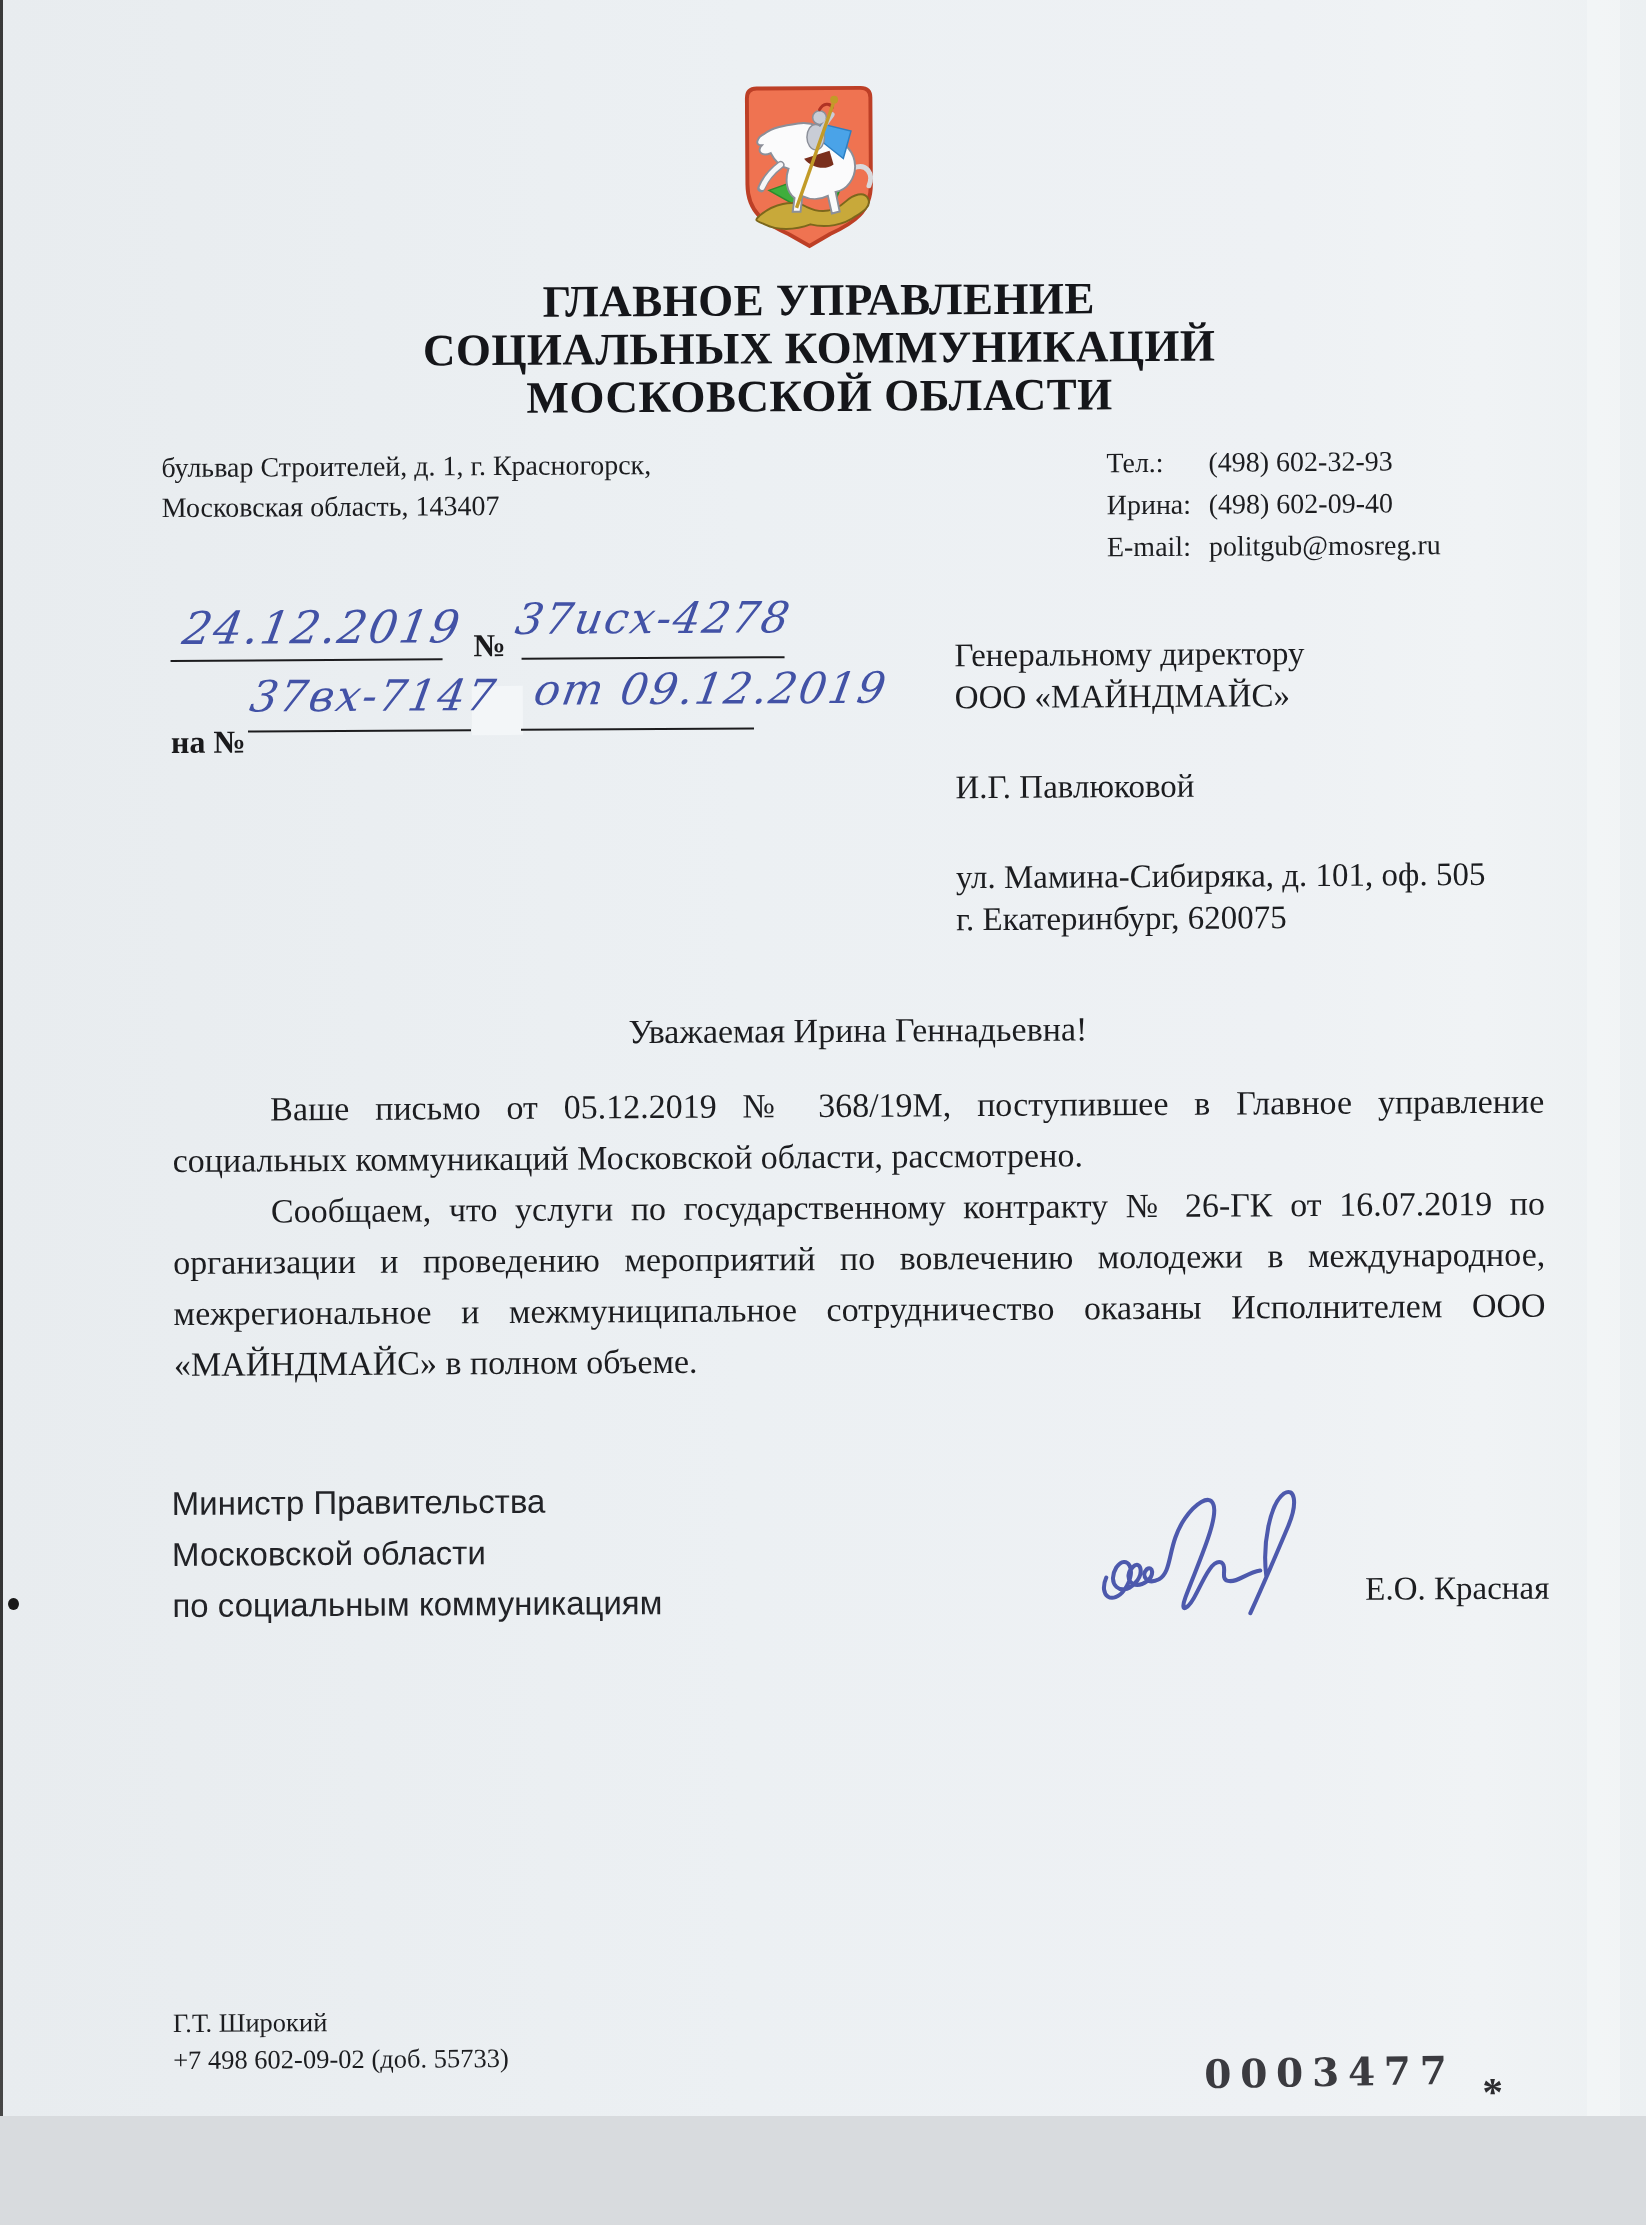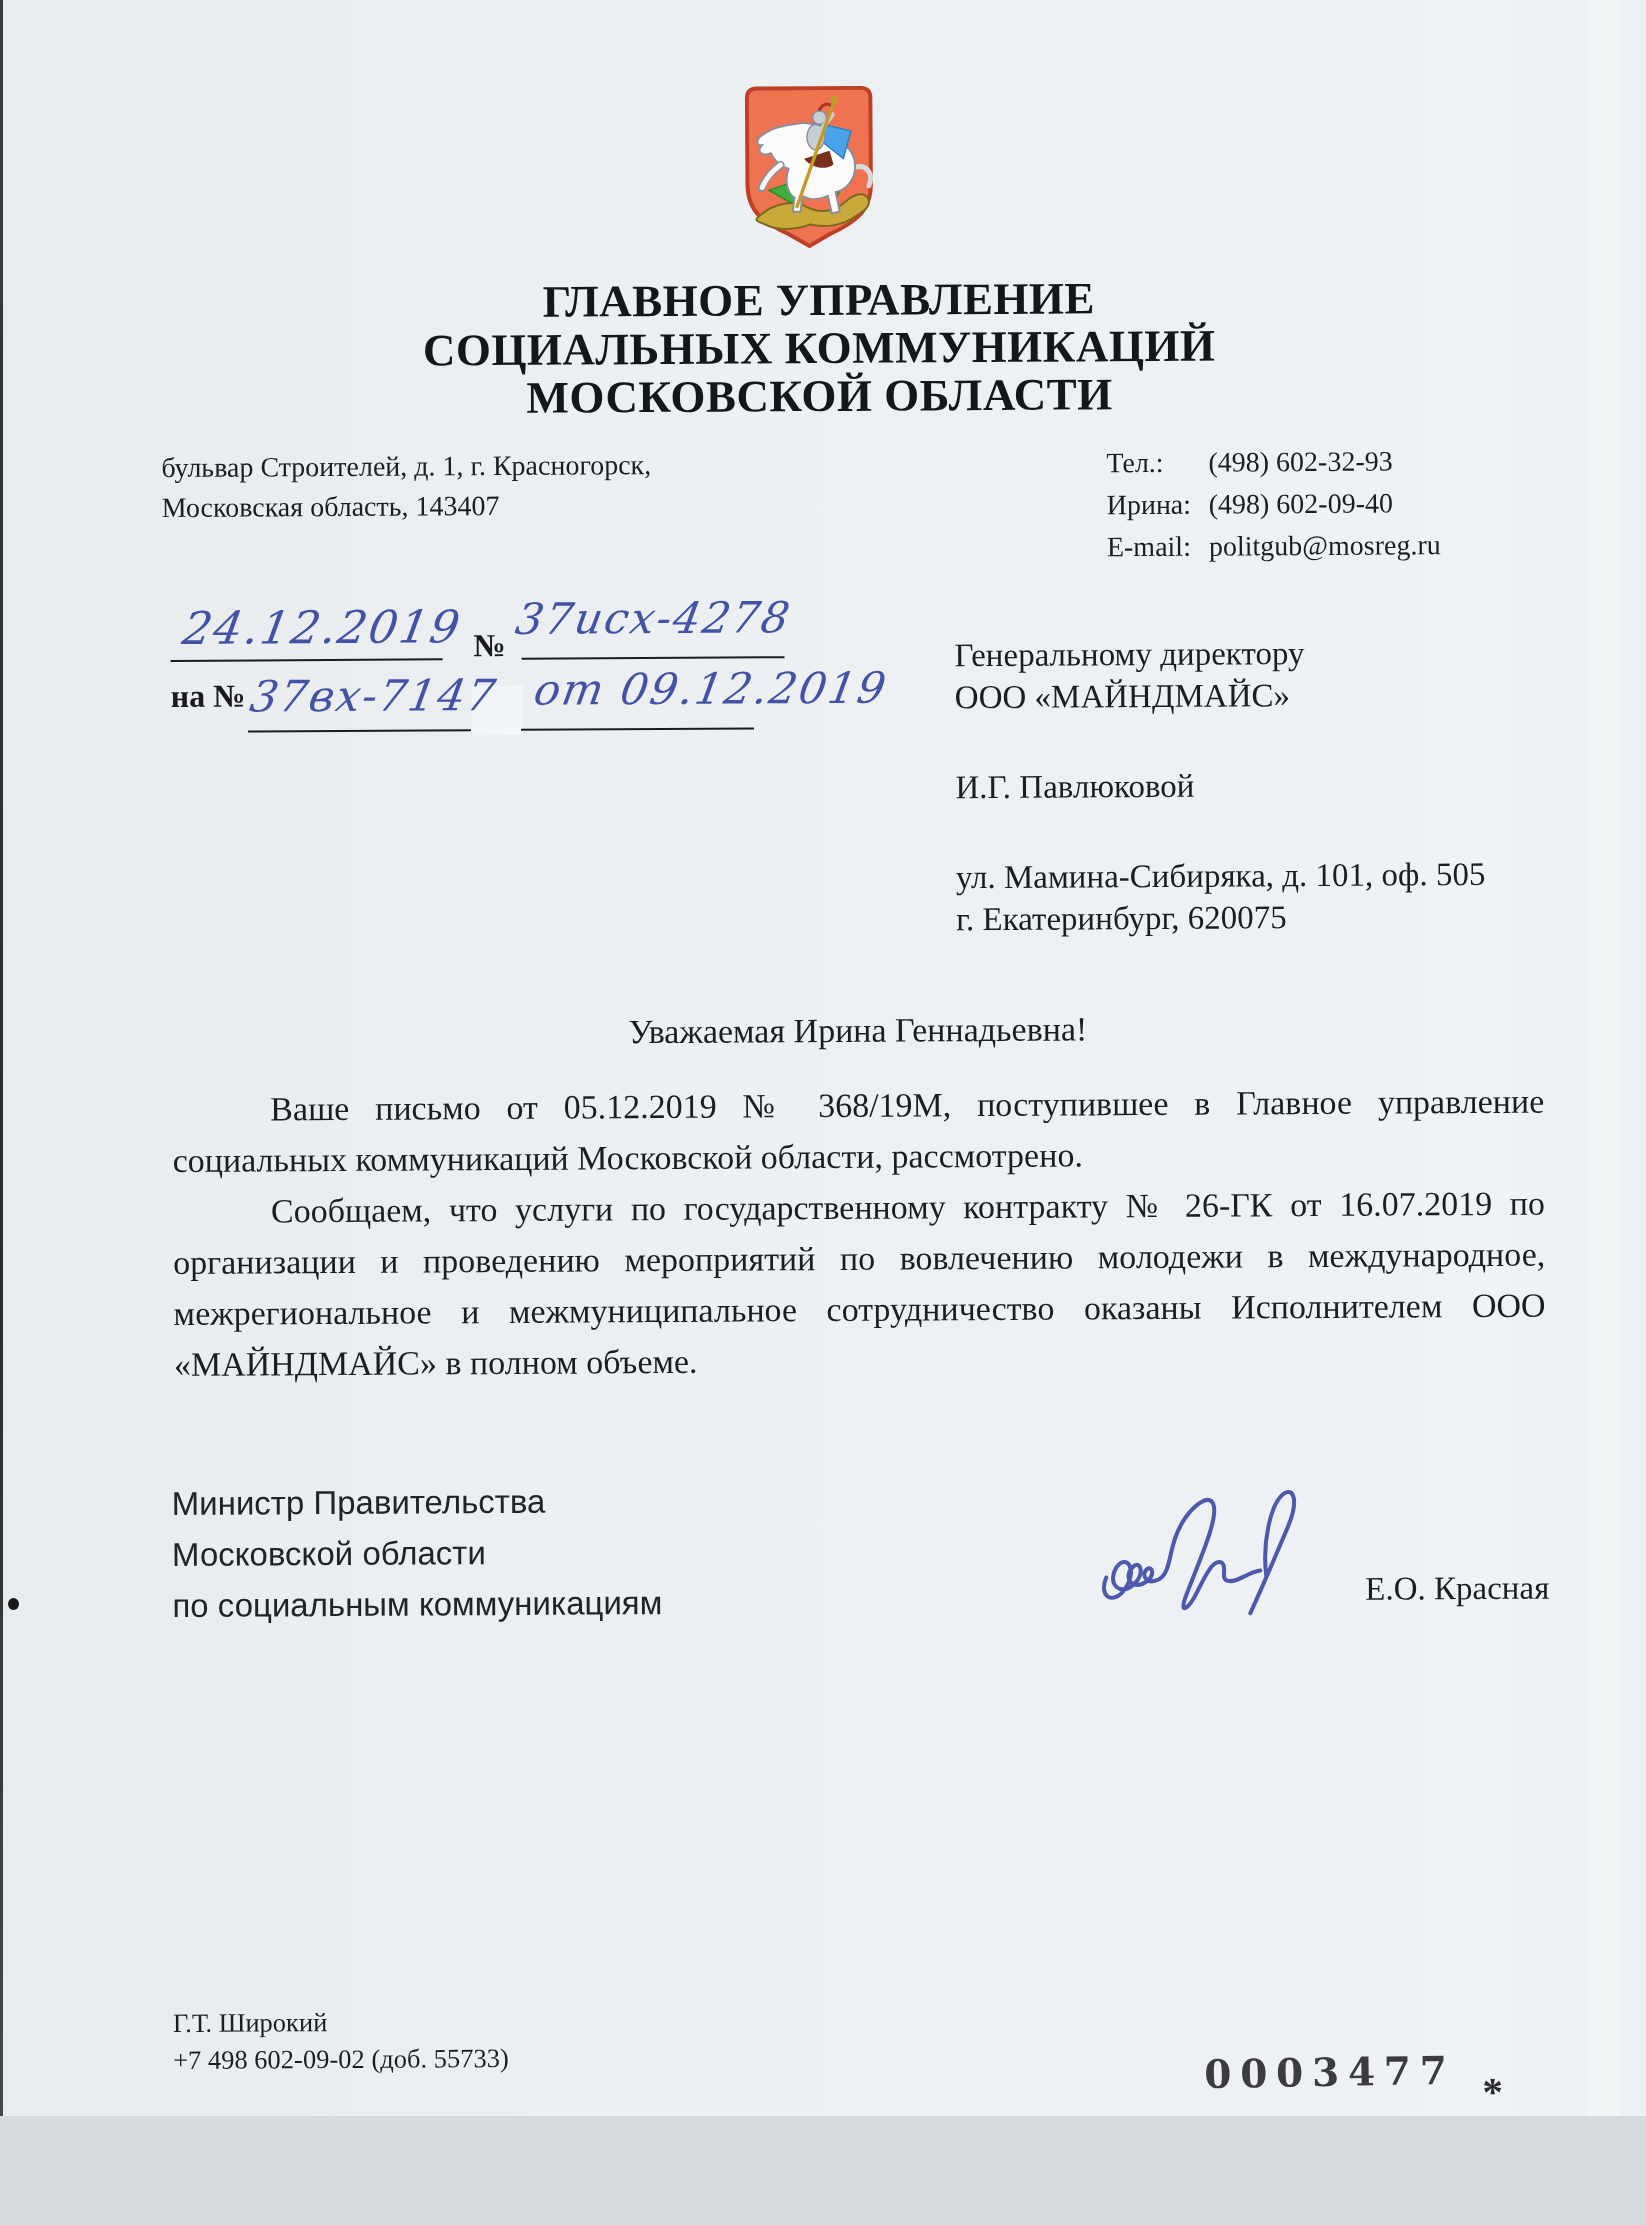--- a/index.html
+++ b/index.html
@@ -105,21 +105,21 @@
       </div>
     </div>
 
     <div class="whiteout"></div>
     <div class="hw" style="left:186px; top:598px; font-size:45px;">24.12.2019</div>
     <div class="u-line" style="left:173px; top:656px; width:272px;"></div>
     <div class="ref-printed" style="left:476px; top:625px;">№</div>
     <div class="hw" style="left:519px; top:592px; font-size:43px;">37исх-4278</div>
     <div class="u-line" style="left:524px; top:656px; width:263px;"></div>
 
-    <div class="ref-printed" style="left:173px; top:674px;">на №</div>
+    <div class="ref-printed" style="left:173px; top:720px;">на №</div>
     <div class="hw" style="left:253px; top:668px; font-size:43px;">37вх-7147</div>
     <div class="u-line" style="left:250px; top:727px; width:223px;"></div>
     <div class="hw" style="left:537px; top:663px; font-size:43px;">от 09.12.2019</div>
     <div class="u-line" style="left:523px; top:727px; width:233px;"></div>
 
     <div class="recipient">
       <div>Генеральному директору</div>
       <div>ООО «МАЙНДМАЙС»</div>
       <div class="gap49">И.Г. Павлюковой</div>
       <div class="gap49">ул. Мамина-Сибиряка, д. 101, оф. 505</div>

